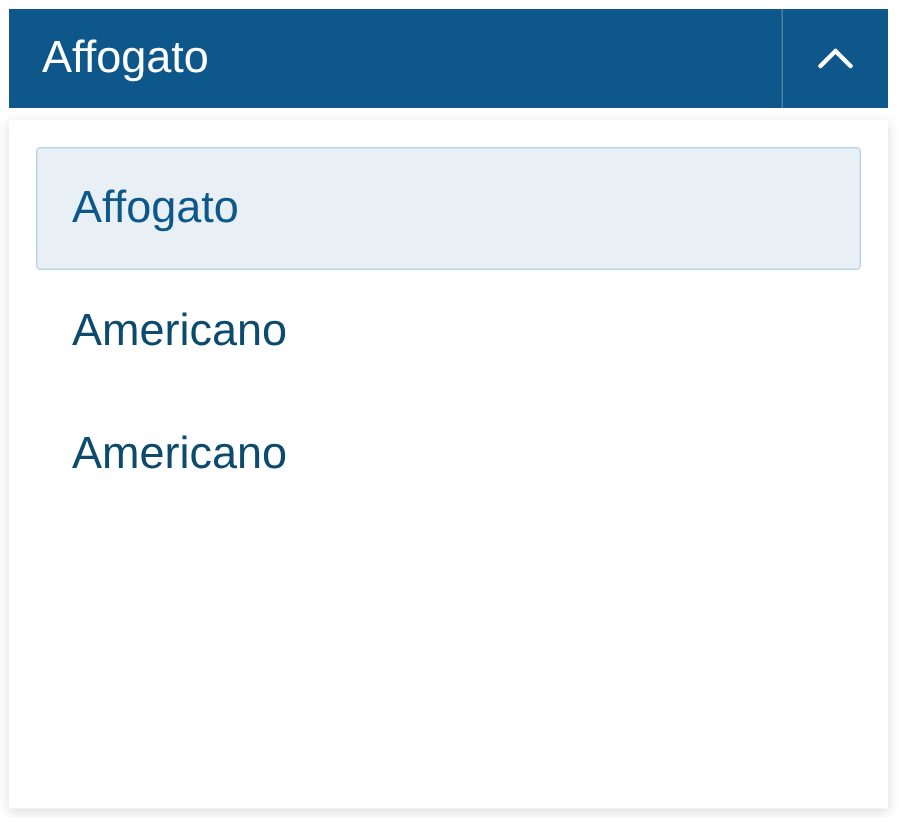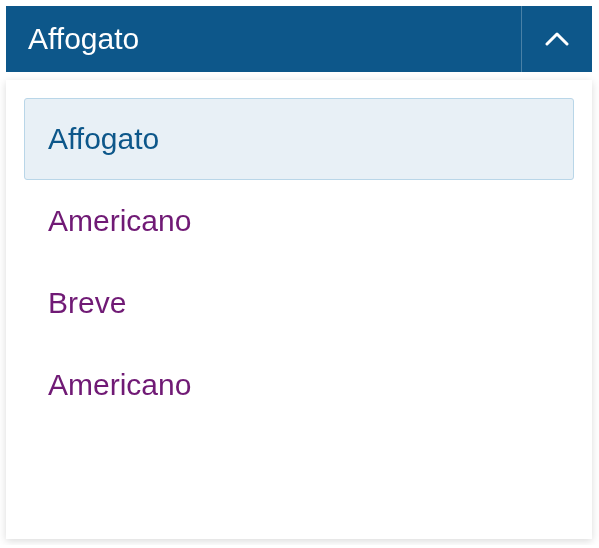--- a/index.html
+++ b/index.html
@@ -49,21 +49,21 @@
       margin-top: 8px;
       background: #ffffff;
       box-shadow: 0 2px 8px rgba(0,0,0,0.15);
       padding: 18px 18px 0 18px;
       height: 459px;
       overflow: hidden;
     }
     .dropdown-item {
       padding: 24px 24px;
       font-size: 30px;
-      color: #701a75;
+      color: #0c4a6e;
       cursor: pointer;
     }
     .dropdown-item.highlighted {
       background: #e8f0f6;
       border: 1px solid #b9d6e8;
       border-radius: 3px;
       color: #0d578a;
       padding: 23px 23px;
     }
   </style>
@@ -82,19 +82,16 @@
     </div>
   </div>
   <div class="dropdown-list">
     <div class="dropdown-item highlighted">
       <span>Affogato</span>
     </div>
     <div class="dropdown-item">
       <span>Americano</span>
     </div>
     <div class="dropdown-item">
-      <span>Breve</span>
-    </div>
-    <div class="dropdown-item">
       <span>Americano</span>
     </div>
   </div>
 </div>
 
 </body></html>

